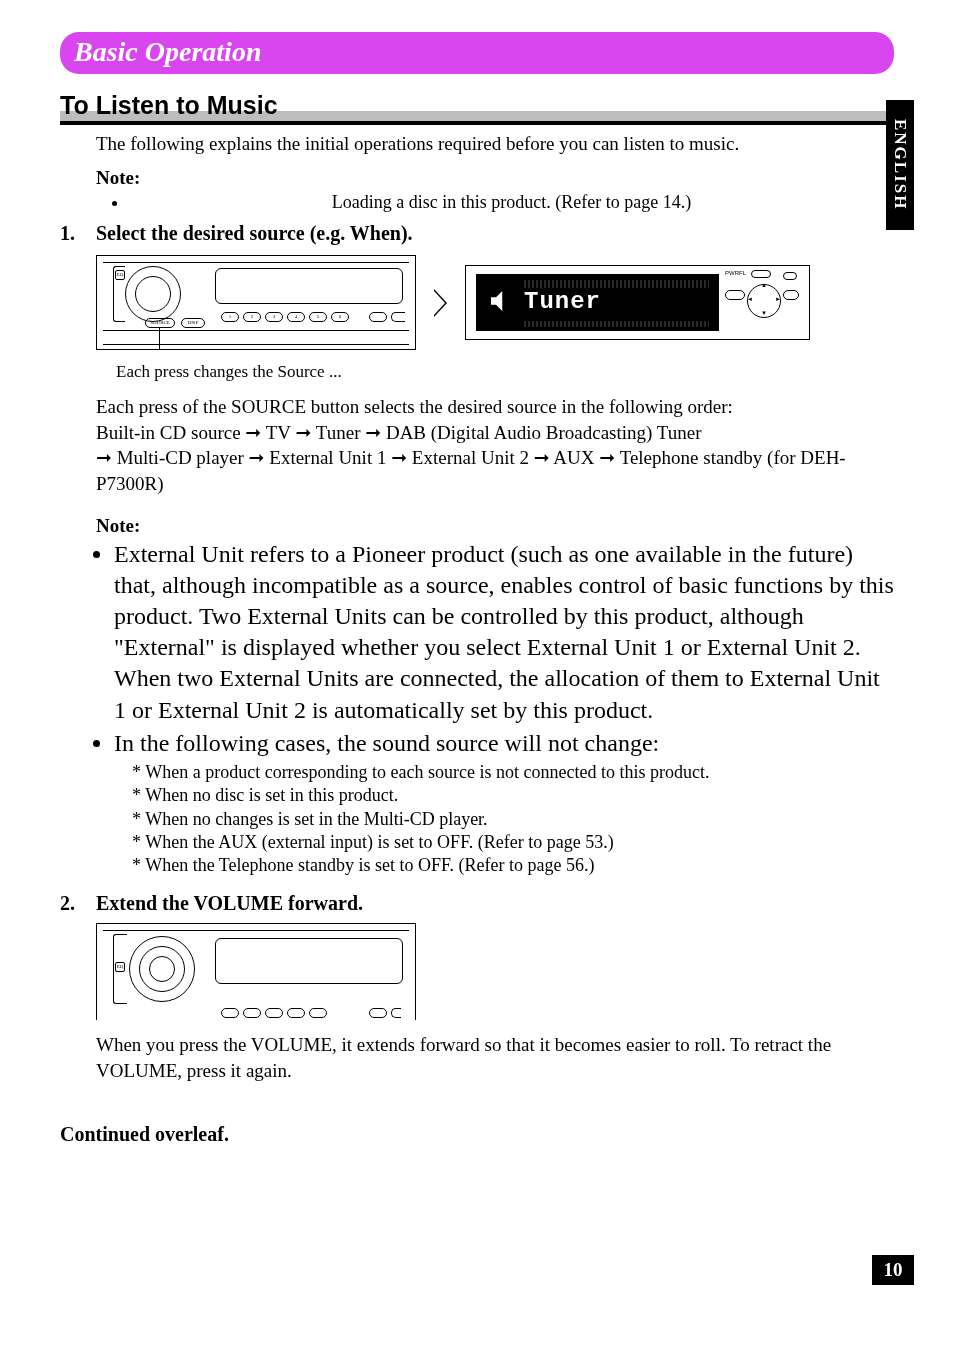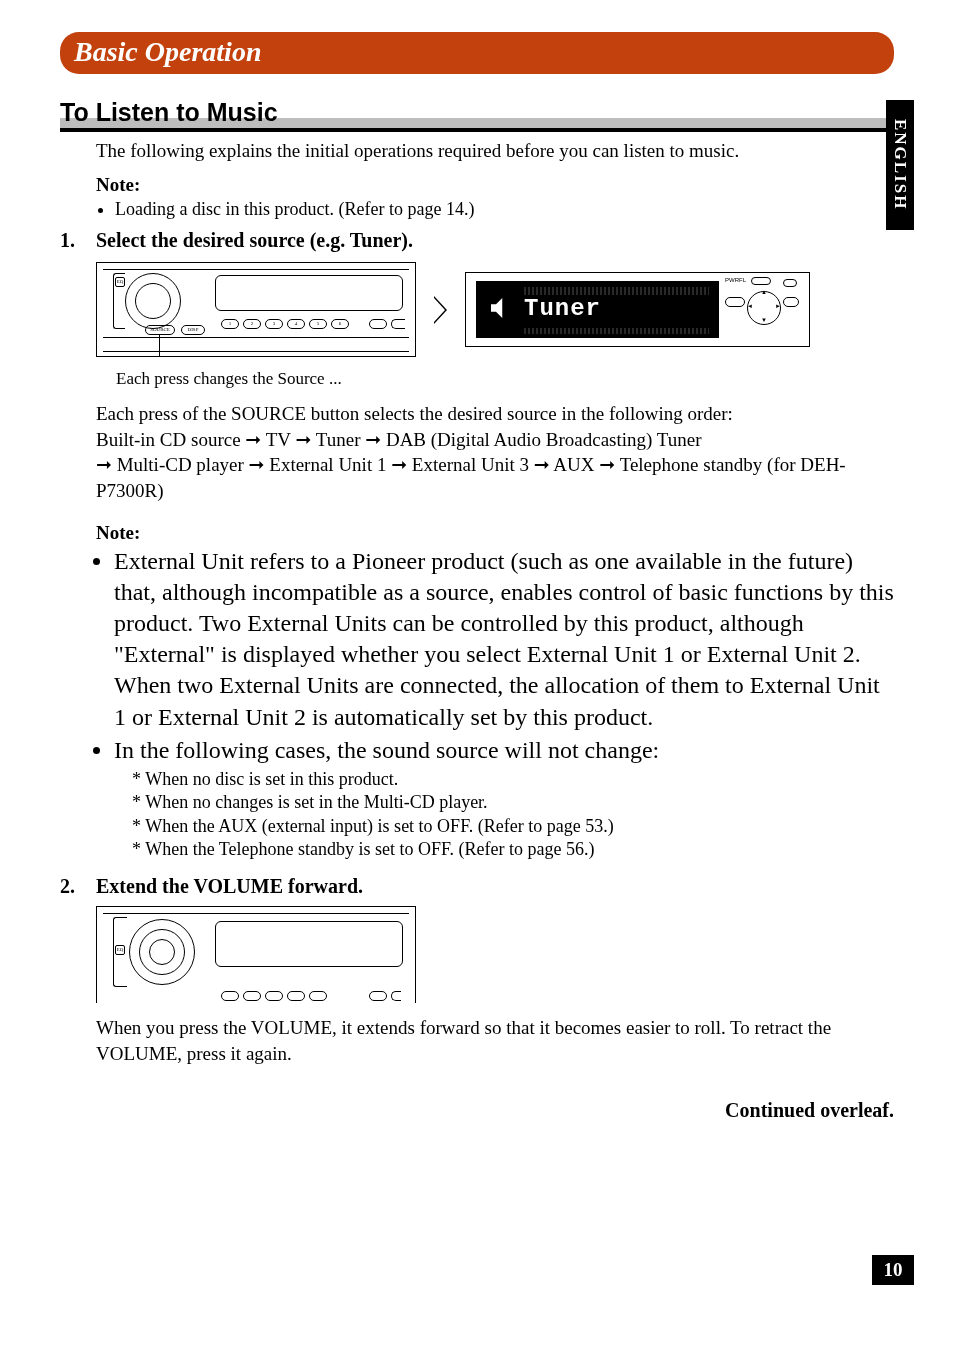--- a/index.html
+++ b/index.html
@@ -10,27 +10,27 @@
     background: #fff;
     width: 954px;
     height: 1355px;
     position: relative;
     color: #000;
   }
   .page {
     padding: 32px 60px 0 60px;
   }
   .chapter-bar {
-    background: #c2410c;
+    background: #d946ef;
     color: #fff;
     font-style: italic;
     font-weight: bold;
     font-size: 28px;
     padding: 4px 14px 6px 14px;
-    margin-bottom: 24px;
+    margin-bottom: 17px;
     border-radius: 19px;
   }
   .section-title {
     font-family: Arial, Helvetica, sans-serif;
     font-weight: bold;
     font-size: 25px;
     border-bottom: 4px solid #000;
     padding-bottom: 1px;
     margin-bottom: 6px;
     background: linear-gradient(to top, #bdbdbd 0, #bdbdbd 10px, transparent 10px);
@@ -43,21 +43,21 @@
   .note-label {
     font-weight: bold;
     font-size: 19px;
     margin: 6px 0 2px 36px;
   }
   .bullet-list {
     margin: 0 0 8px 36px;
     font-size: 18px;
     line-height: 1.3;
   }
-  .bullet-list li { margin-left: 1px; }
+  .bullet-list li { margin-left: 15px; text-align: center; }
   ul.bullet-list { padding-left: 18px; list-style-type: disc; }
   .step {
     display: flex;
     margin: 8px 0 4px 0;
     font-weight: bold;
     font-size: 20px;
   }
   .step .num { width: 36px; flex: 0 0 36px; }
   .figure-row {
     display: flex;
@@ -114,22 +114,22 @@
     font-size: 18px;
     margin: 0 0 0 72px;
     line-height: 1.3;
   }
   .sub-star-list div::before { content: "*  "; }
   .note2 ul { margin: 0; padding-left: 54px; }
   .note2 li { font-size: 24px; line-height: 1.3; margin-bottom: 2px; }
   .cont {
     font-weight: bold;
     font-size: 20px;
-    text-align: right;
-    margin: 32px 0 0 0;
+    text-align: left;
+    margin: 40px 0 0 0;
   }
   
   .lang-tab {
     position: absolute;
     right: 40px;
     top: 100px;
     width: 28px;
     height: 130px;
     background: #000;
     color: #fff;
@@ -193,21 +193,21 @@
 
   <div class="intro">The following explains the initial operations required before you can listen to music.</div>
 
   <div class="note-label">Note:</div>
   <ul class="bullet-list">
     <li>Loading a disc in this product. (Refer to page 14.)</li>
   </ul>
 
   <div class="step">
     <div class="num">1.</div>
-    <div>Select the desired source (e.g. Tuner).</div>
+    <div>Select the desired source (e.g. When).</div>
   </div>
 
   <div class="figure-row">
 
     <div class="figure-box-a">
 
       <div class="hline" style="left:6px; right:6px; top:6px;"></div>
       <div class="hline" style="left:6px; right:6px; top:74px;"></div>
       <div class="hline" style="left:6px; right:6px; top:88px;"></div>
 
@@ -263,32 +263,33 @@
   <div class="caption">Each press changes the Source ...</div>
 
   <div class="body-para seq-line">
     <span>Each press of the SOURCE button selects the desired source in the following order:</span><br>
     <span>Built-in CD source</span> <span class="arrow">➞</span>
     <span>TV</span> <span class="arrow">➞</span>
     <span>Tuner</span> <span class="arrow">➞</span>
     <span>DAB (Digital Audio Broadcasting) Tuner</span><br>
     <span class="arrow">➞</span> <span>Multi-CD player</span> <span class="arrow">➞</span>
     <span>External Unit 1</span> <span class="arrow">➞</span>
-    <span>External Unit 3</span> <span class="arrow">➞</span>
+    <span>External Unit 2</span> <span class="arrow">➞</span>
     <span>AUX</span> <span class="arrow">➞</span>
     <span>Telephone standby (for DEH-P7300R)</span>
   </div>
 
   <div class="note-label" style="margin-top:18px;">Note:</div>
   <div class="note2">
     <ul>
       <li>External Unit refers to a Pioneer product (such as one available in the future) that, although incompatible as a source, enables control of basic functions by this product. Two External Units can be controlled by this product, although "External" is displayed whether you select External Unit 1 or External Unit 2. When two External Units are connected, the allocation of them to External Unit 1 or External Unit 2 is automatically set by this product.</li>
       <li>In the following cases, the sound source will not change:</li>
     </ul>
     <div class="sub-star-list">
+      <div>When a product corresponding to each source is not connected to this product.</div>
       <div>When no disc is set in this product.</div>
       <div>When no changes is set in the Multi-CD player.</div>
       <div>When the AUX (external input) is set to OFF. (Refer to page 53.)</div>
       <div>When the Telephone standby is set to OFF. (Refer to page 56.)</div>
     </div>
   </div>
 
   <div class="step" style="margin-top:14px;">
     <div class="num">2.</div>
     <div>Extend the VOLUME forward.</div>

